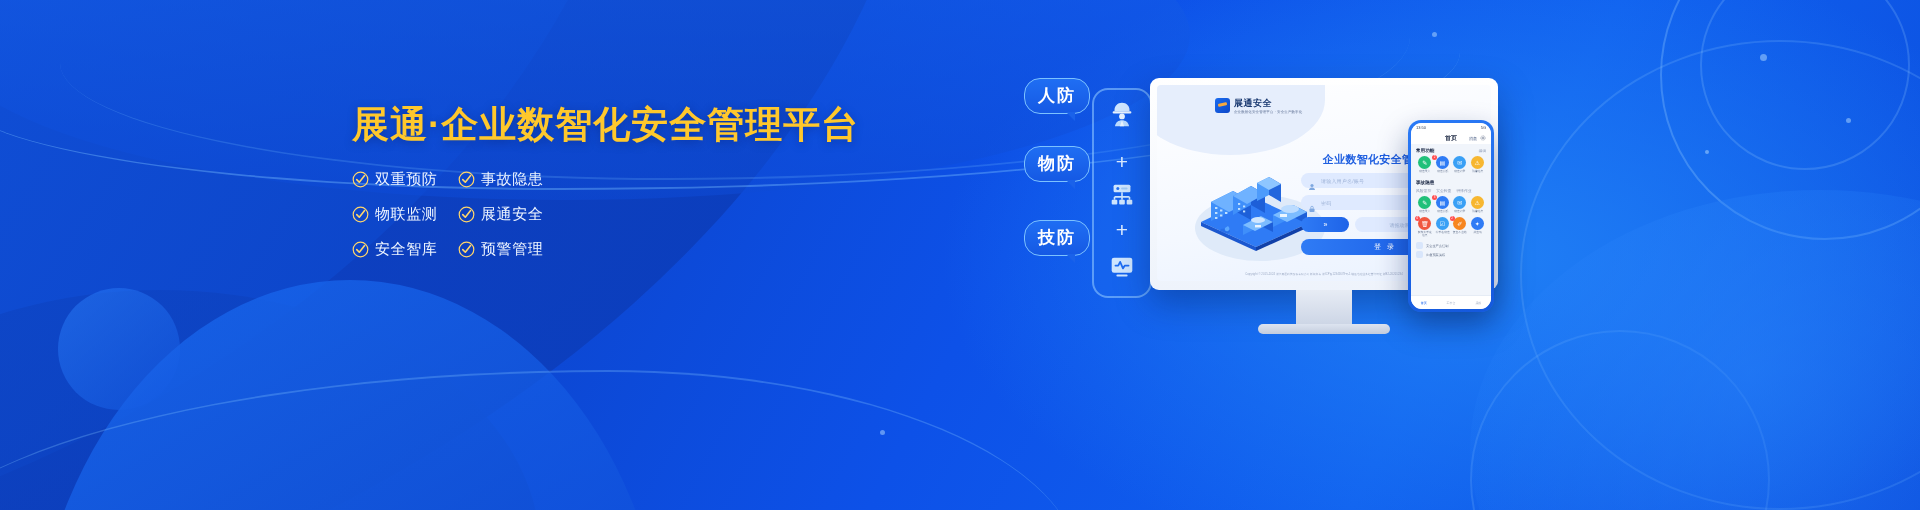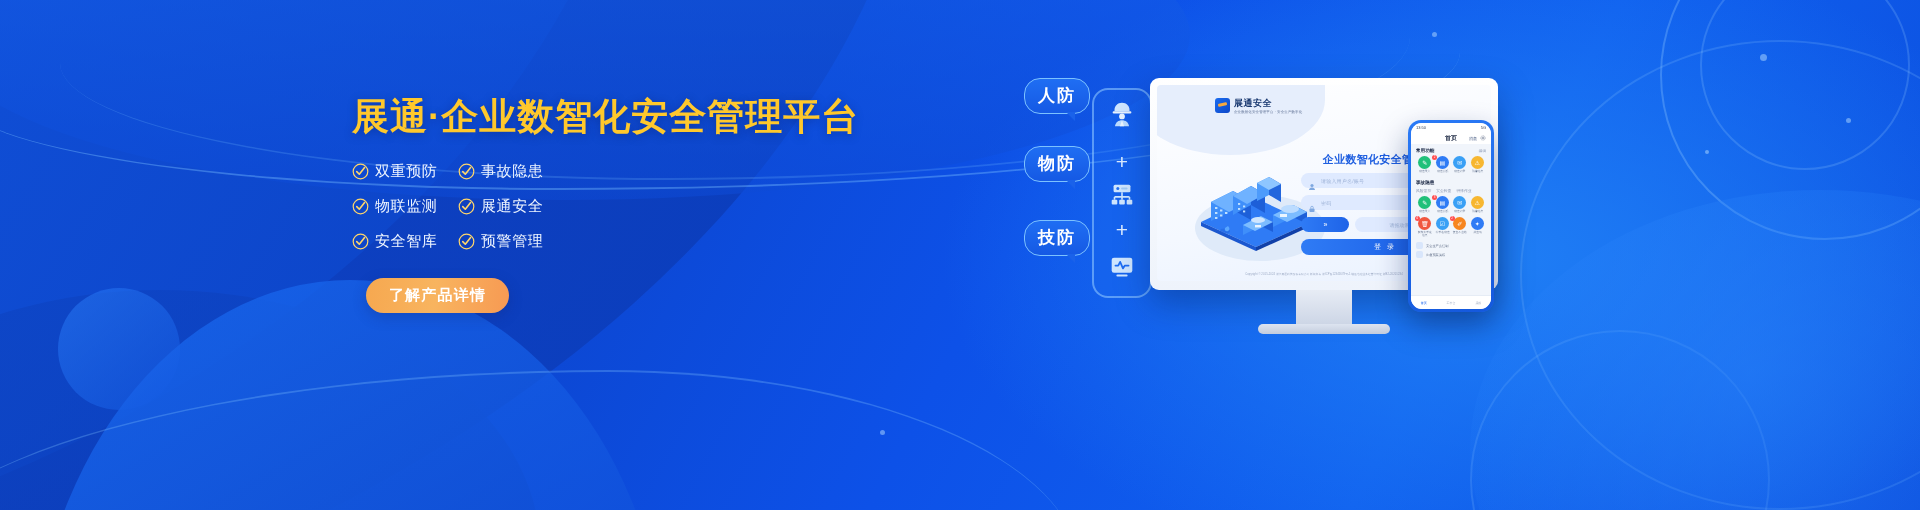--- a/index.html
+++ b/index.html
@@ -85,21 +85,21 @@
     border-radius:60% 40% 0 0 / 100% 100% 0 0;
   }
   .dot-s { border-radius:50%; background:rgba(180,220,255,.5); }
   .d1 { left:1760px; top:54px; width:7px; height:7px; }
   .d2 { left:1846px; top:118px; width:5px; height:5px; }
   .d3 { left:1705px; top:150px; width:4px; height:4px; }
   .d4 { left:1432px; top:32px; width:5px; height:5px; }
   .d5 { left:880px; top:430px; width:5px; height:5px; }
 
   
-  .copy { position:absolute; left:352px; top:96px; width:560px; }
+  .copy { position:absolute; left:352px; top:104px; width:560px; }
 
   .headline {
     font-size:37px; font-weight:bold; color:#ffc82c;
     letter-spacing:1px; line-height:1.12; white-space:nowrap;
     text-shadow:0 2px 10px rgba(0,20,80,.35);
   }
   .subline {
     margin-top:17px; font-size:23px; color:#ffffff; letter-spacing:2.6px;
     white-space:nowrap; font-weight:normal;
   }
@@ -389,21 +389,20 @@
           <svg viewBox="0 0 20 20" width="17" height="17">
               <circle cx="10" cy="10" r="8.6" fill="none" stroke="#ffd66b" stroke-width="1.4"></circle>
               <path d="M5.6 10.2 L8.6 13.2 L14.8 5.4" fill="none" stroke="#ffd66b" stroke-width="1.9" stroke-linecap="round" stroke-linejoin="round"></path>
             </svg>
         </span>
         <span class="lbl">预警管理</span>
       </div>
 
     </div>
 
-    <button class="cta">了解产品详情</button>
   </div>
 
   <div class="device-zone">
 
     <div class="icon-rail"></div>
 
     <div class="rail-icon ri1">
       <svg viewBox="0 0 32 32" width="30" height="30">
         <path d="M16 5c-5 0-8 3.6-8 7.8v1.4h16v-1.4C24 8.6 21 5 16 5z" fill="#cfe6ff"></path>
         <rect x="6" y="14.2" width="20" height="2.4" rx="1.2" fill="#e8f3ff"></rect>

